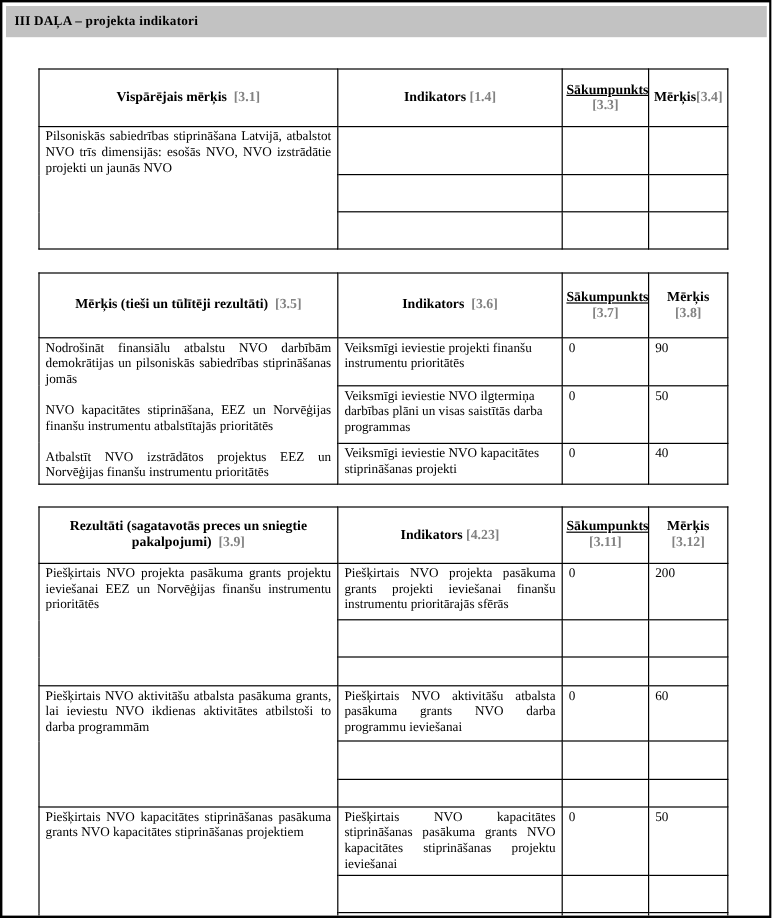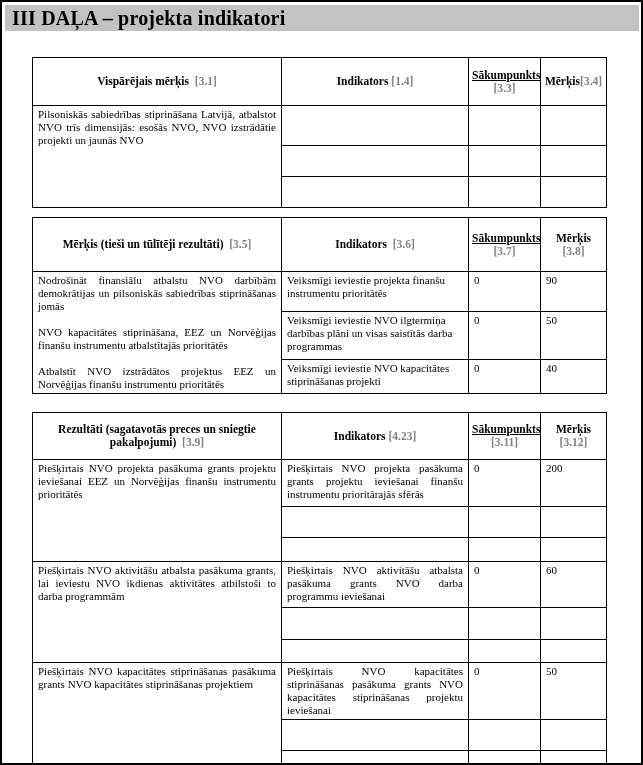--- a/index.html
+++ b/index.html
@@ -16,21 +16,21 @@
   .title-bar{
     margin:3px 2px 0 3px;
     height:26px;
     background:#c2c2c2;
     display:flex;
     align-items:center;
     padding-left:7px;
     box-sizing:border-box;
   }
   .title-bar .title-text{
-    font-size:20px;
+    font-size:11px;
     font-weight:bold;
     letter-spacing:0.2px;
   }
   table.ind{
     border-collapse:collapse;
     table-layout:fixed;
     width:575px;
     margin-left:30px;
     border-radius:14px;
   }
@@ -44,21 +44,21 @@
     overflow:hidden;
   }
   table.ind th{
     text-align:center;
     vertical-align:middle;
     font-weight:bold;
     font-size:11.5px;
     padding:2px 3px;
   }
   .t1{margin-top:26px;}
-  .t2{margin-top:9px;padding-left:46px;}
+  .t2{margin-top:19px;padding-left:46px;}
   .t3{margin-top:18px;}
   .col-goal{width:249px;}
   .col-ind{width:187px;}
   .col-base{width:72px;}
   .col-target{width:66px;}
   .ref{color:#828282;font-weight:bold;}
   .goal-cell{text-align:justify;}
   .just{text-align:justify;}
   .goal-cell p{margin:0 0 13px 0;}
   .goal-cell p:last-child{margin-bottom:0;}
@@ -128,21 +128,21 @@
             <div>Mērķis</div>
             <div class="ref">[3.8]</div>
           </th>
     </tr>
     <tr style="height:36px;">
       <td class="goal-cell" rowspan="3">
         <p>Nodrošināt finansiālu atbalstu NVO darbībām demokrātijas un pilsoniskās sabiedrības stiprināšanas jomās</p>
         <p>NVO kapacitātes stiprināšana, EEZ un Norvēģijas finanšu instrumentu atbalstītajās prioritātēs</p>
         <p>Atbalstīt NVO izstrādātos projektus EEZ un Norvēģijas finanšu instrumentu prioritātēs</p>
       </td>
-      <td>Veiksmīgi ieviestie projekta finanšu instrumentu prioritātēs</td>
+      <td>Veiksmīgi ieviestie projekti finanšu instrumentu prioritātēs</td>
       <td>0</td>
       <td>90</td>
     </tr>
     <tr style="height:44px;">
       <td>Veiksmīgi ieviestie NVO ilgtermiņa darbības plāni un visas saistītās darba programmas</td>
       <td>0</td>
       <td>50</td>
     </tr>
     <tr style="height:31px;">
       <td>Veiksmīgi ieviestie NVO kapacitātes stiprināšanas projekti</td>
@@ -168,21 +168,21 @@
             <div class="ref">[3.11]</div>
           </th>
       <th>
             <div>Mērķis</div>
             <div class="ref">[3.12]</div>
           </th>
     </tr>
 
     <tr style="height:47px;">
       <td class="goal-cell" rowspan="3">Piešķirtais NVO projekta pasākuma grants projektu ieviešanai EEZ un Norvēģijas finanšu instrumentu prioritātēs</td>
-      <td class="just">Piešķirtais NVO projekta pasākuma grants projektu ieviešanai finanšu instrumentu prioritārajās sfērās</td>
+      <td class="just">Piešķirtais NVO projekta pasākuma grants projekti ieviešanai finanšu instrumentu prioritārajās sfērās</td>
       <td>0</td>
       <td>200</td>
     </tr>
     <tr style="height:31px;">
       <td></td>
       <td></td>
       <td></td>
     </tr>
     <tr style="height:24px;">
       <td></td>

